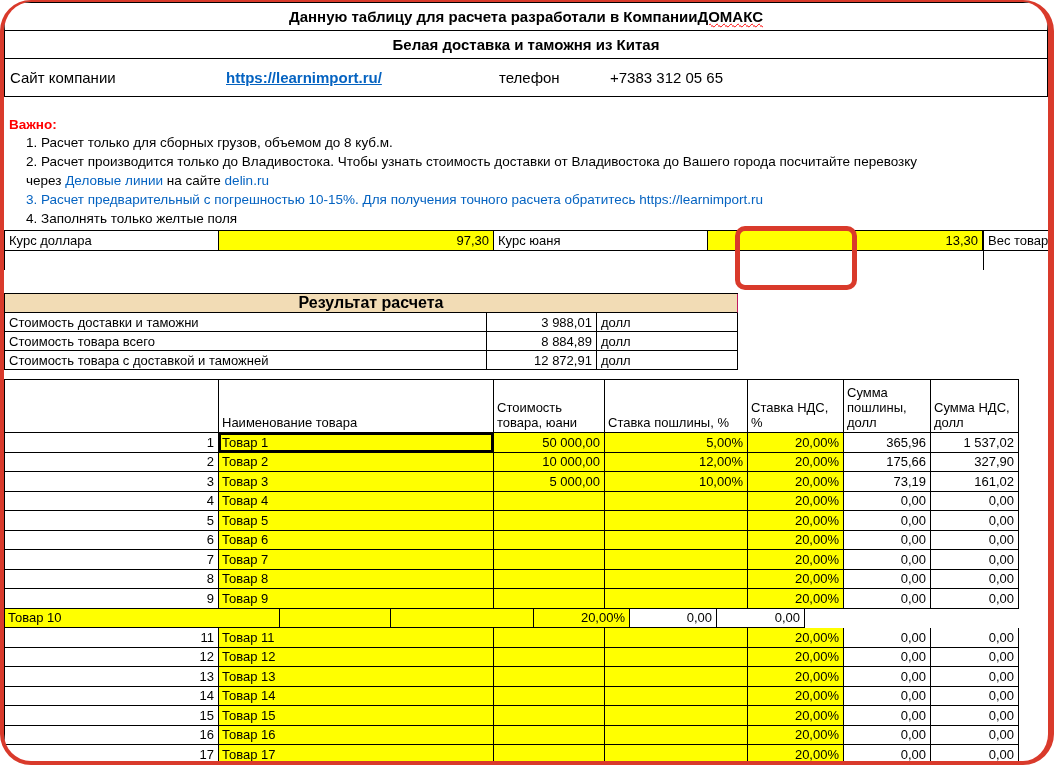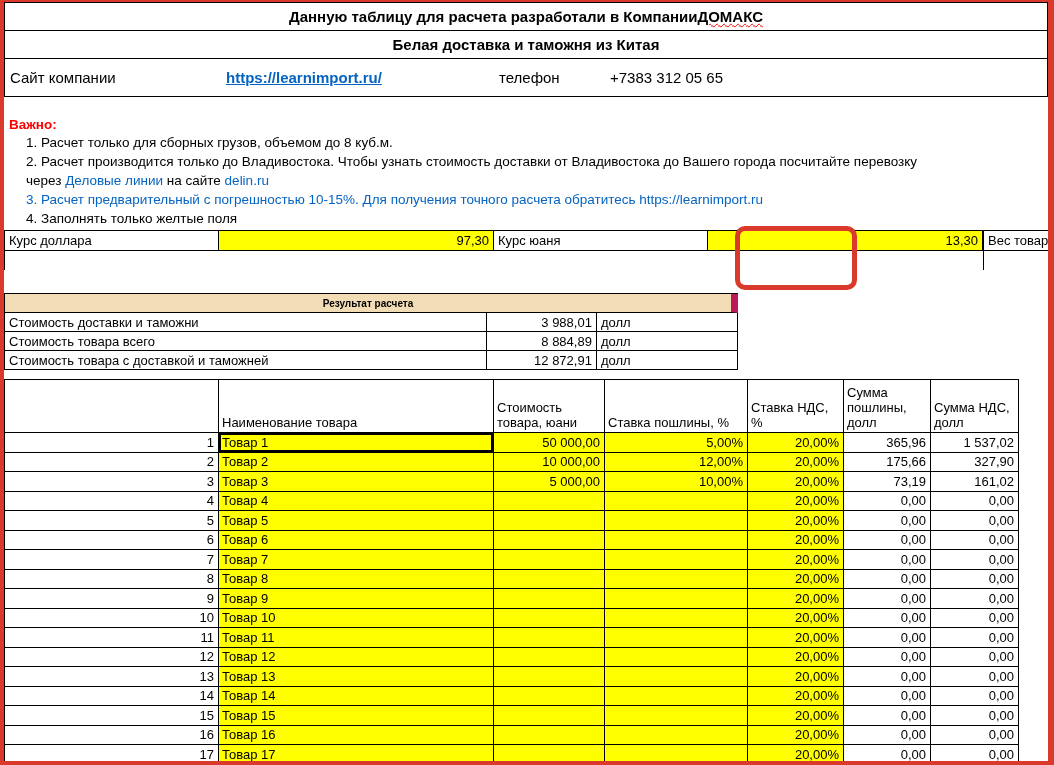--- a/index.html
+++ b/index.html
@@ -3,20 +3,21 @@
 <meta charset="utf-8">
 <style>
   * { box-sizing: border-box; margin: 0; padding: 0; }
   html,body { width:1054px; height:765px; overflow:hidden; }
   body { font-family: "Liberation Sans", sans-serif; background:#fff; }
   .page {
     position:relative; width:1054px; height:765px; background:#ef4444;
     border-left:4px solid #d93a2b; border-right:6px solid #d93a2b;
     border-top:2px solid #d93a2b; border-bottom:4px solid #d93a2b;
     overflow:hidden;
+    border-radius:31px;
   }
   .sheet { position:relative; width:1044px; height:759px; background:#fff; }
 
   
   .cA{width:214px}.cB{width:275px}.cC{width:111px}.cD{width:143px}
   .cE{width:96px}.cF{width:87px}.cG{width:88px}
 
   
   .top-block{ border:1px solid #000; border-bottom:none; }
   .r-title{ height:28px; border-bottom:1px solid #000; display:flex; align-items:center; justify-content:center;
@@ -42,22 +43,22 @@
   .ibox .irow{ display:flex; height:20px; }
   .cell{ border-right:1px solid #000; border-bottom:1px solid #000; display:flex; align-items:center; font-size:13px; overflow:hidden; }
   .cell.lbl{ padding-left:4px; }
   .cell.val{ justify-content:flex-end; padding-right:4px; }
   .cell.unit{ padding-left:4px; }
   .yellow{ background:#ffff00; }
   .gapDcol{ width:111px; }  
 
   
   .results{ width:734px; border-top:1px solid #000; border-left:1px solid #000; }
-  .res-header{ height:19px; background:#f2dcb5; border-right:7px solid #be185d; border-bottom:1px solid #000;
-               display:flex; align-items:center; justify-content:center; font-size:10px; font-weight:bold; }
+  .res-header{ height:19px; background:#f2dcb5; border-right:1px solid #be185d; border-bottom:1px solid #000;
+               display:flex; align-items:center; justify-content:center; font-size:16px; font-weight:bold; }
   .res-row{ display:flex; height:19px; }
   .res-label{ width:489px; }
   
   .table-block{ border-top:1px solid #000; border-left:1px solid #000; width:1015px; }
   .thead{ display:flex; height:53px; }
   .th{ border-right:1px solid #000; border-bottom:1px solid #000; display:flex; align-items:flex-end; font-size:13px;
        padding:1px 3px 2px 3px; line-height:15px; overflow:hidden; }
   .trow{ display:flex; height:19.5px; }
   .trow .cell{ height:19.5px; }
   .num-cell{ justify-content:flex-end; padding-right:4px; }
@@ -236,21 +237,20 @@
           <div class="trow">
             <div class="cell num-cell cA">9</div>
             <div class="cell name-cell cB yellow">Товар 9</div>
             <div class="cell val cC yellow"></div>
             <div class="cell val cD yellow"></div>
             <div class="cell val cE yellow">20,00%</div>
             <div class="cell val cF">0,00</div>
             <div class="cell val cG">0,00</div>
           </div>
           <div class="trow">
-            <div class="cell num-cell cA">10</div>
             <div class="cell name-cell cB yellow">Товар 10</div>
             <div class="cell val cC yellow"></div>
             <div class="cell val cD yellow"></div>
             <div class="cell val cE yellow">20,00%</div>
             <div class="cell val cF">0,00</div>
             <div class="cell val cG">0,00</div>
           </div>
           <div class="trow">
             <div class="cell num-cell cA">11</div>
             <div class="cell name-cell cB yellow">Товар 11</div>

